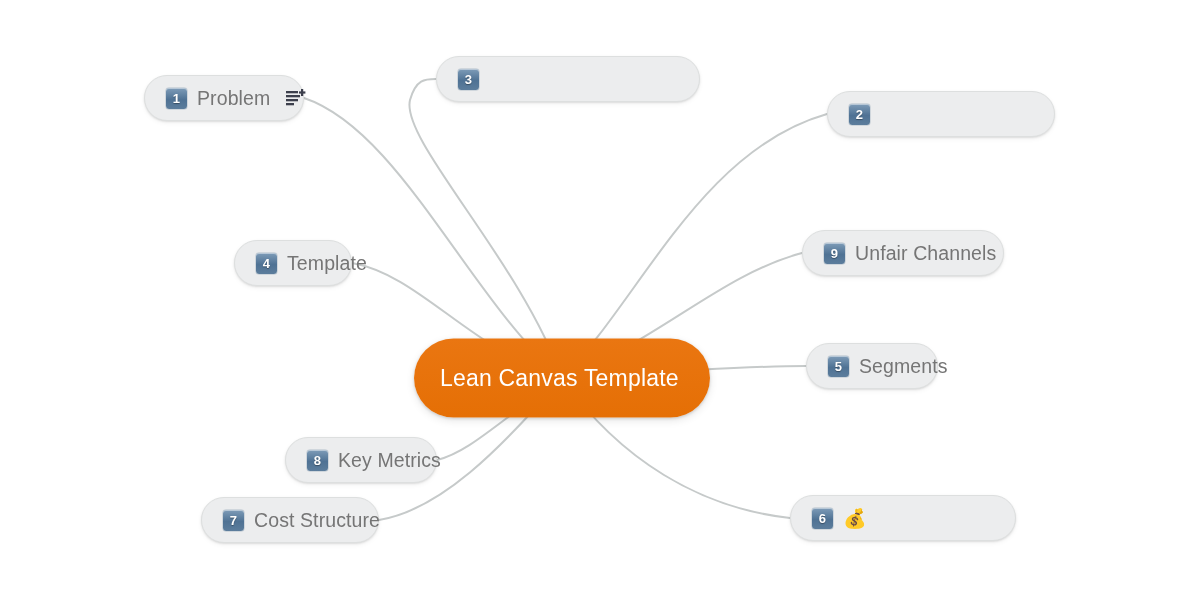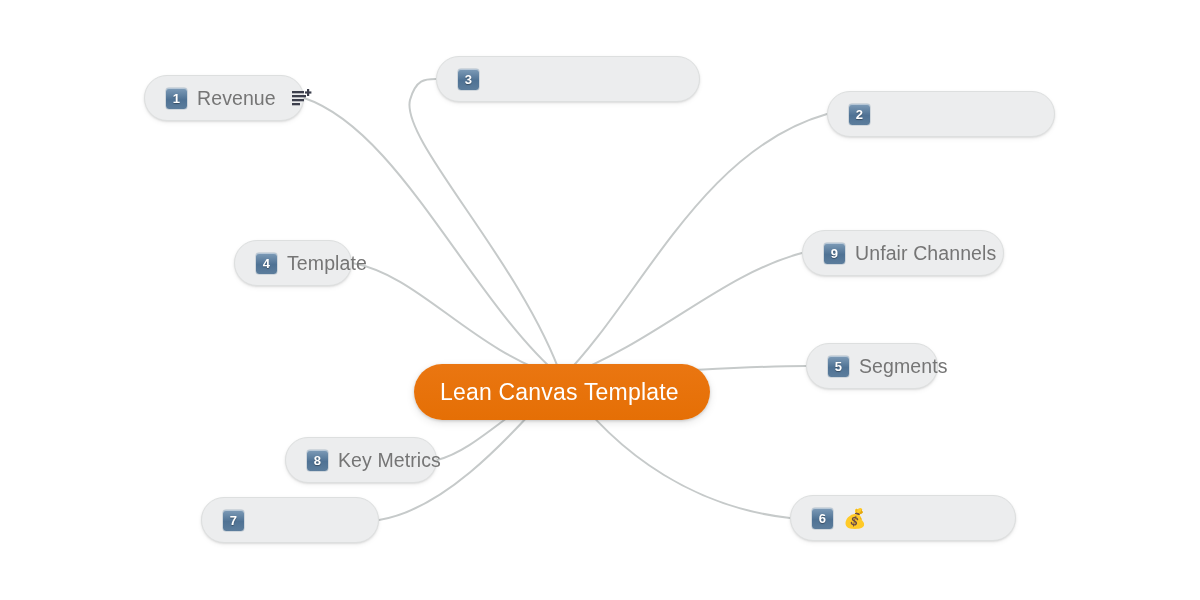--- a/index.html
+++ b/index.html
@@ -101,21 +101,21 @@
       <path d="M 562 378 C 470 350 420 275 352 263" fill="none" stroke="#c6caca" stroke-width="2" stroke-linecap="round"></path>
       <path d="M 562 378 C 660 372 740 366 806 366" fill="none" stroke="#c6caca" stroke-width="2" stroke-linecap="round"></path>
       <path d="M 562 378 C 500 420 470 452 437 460" fill="none" stroke="#c6caca" stroke-width="2" stroke-linecap="round"></path>
       <path d="M 562 378 C 500 450 440 510 379 520" fill="none" stroke="#c6caca" stroke-width="2" stroke-linecap="round"></path>
       <path d="M 562 378 C 620 460 700 508 790 518" fill="none" stroke="#c6caca" stroke-width="2" stroke-linecap="round"></path>
     </svg>
 
   <div id="nodes">
       <div class="node node-branch" style="left: 224px; top: 98px; width: 160px; height: 46px;">
         <span class="badge">1</span>
-        <span class="label">Revenue</span>
+        <span class="label">Problem</span>
         <span class="note-icon"><svg width="20" height="18" viewBox="0 0 20 18" xmlns="http://www.w3.org/2000/svg">
             <rect x="0" y="2" width="12" height="2.3" fill="#3c3f4c"></rect>
             <rect x="0" y="6" width="14" height="2.3" fill="#3c3f4c"></rect>
             <rect x="0" y="10" width="12" height="2.3" fill="#3c3f4c"></rect>
             <rect x="0" y="14" width="8" height="2.3" fill="#3c3f4c"></rect>
             <rect x="15" y="0" width="2.2" height="7" fill="#3c3f4c"></rect>
             <rect x="13" y="2.4" width="6.4" height="2.2" fill="#3c3f4c"></rect>
           </svg></span>
       </div>
       <div class="node node-branch" style="left: 568px; top: 79px; width: 264px; height: 46px;">
@@ -135,24 +135,25 @@
       <div class="node node-branch" style="left: 872px; top: 366px; width: 132px; height: 46px;">
         <span class="badge">5</span>
         <span class="label">Segments</span>
       </div>
       <div class="node node-branch" style="left: 361px; top: 460px; width: 152px; height: 46px;">
         <span class="badge">8</span>
         <span class="label">Key Metrics</span>
       </div>
       <div class="node node-branch" style="left: 290px; top: 520px; width: 178px; height: 46px;">
         <span class="badge">7</span>
+        <span class="label">Cost Structure</span>
       </div>
       <div class="node node-branch" style="left: 903px; top: 518px; width: 226px; height: 46px;">
         <span class="badge">6</span>
         <span class="emoji">💰</span>
       </div>
     </div>
 
-  <div class="node node-root" id="root-node" style="left: 562px; top: 392px; width: 296px; height: 56px;">
+  <div class="node node-root" id="root-node" style="left: 562px; top: 378px; width: 296px; height: 79px;">
     <span class="label">Lean Canvas Template</span>
   </div>
 
 </div>
 
 </body></html>

